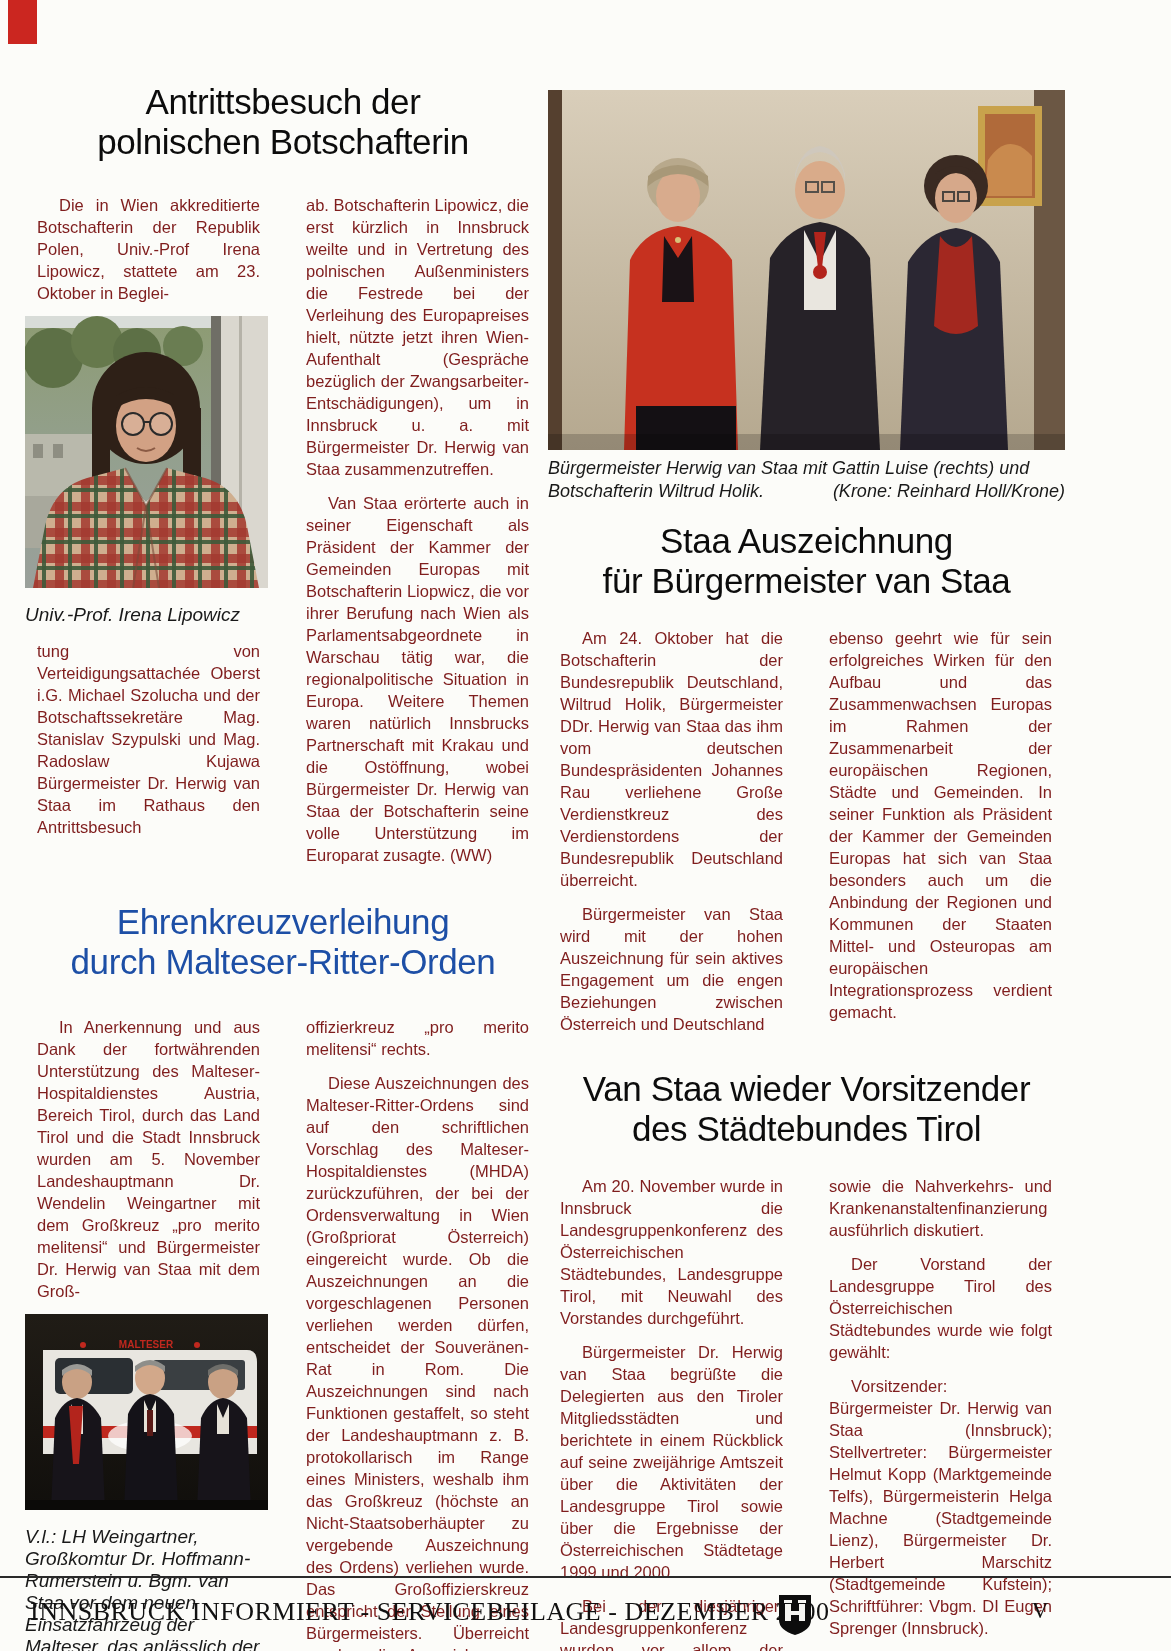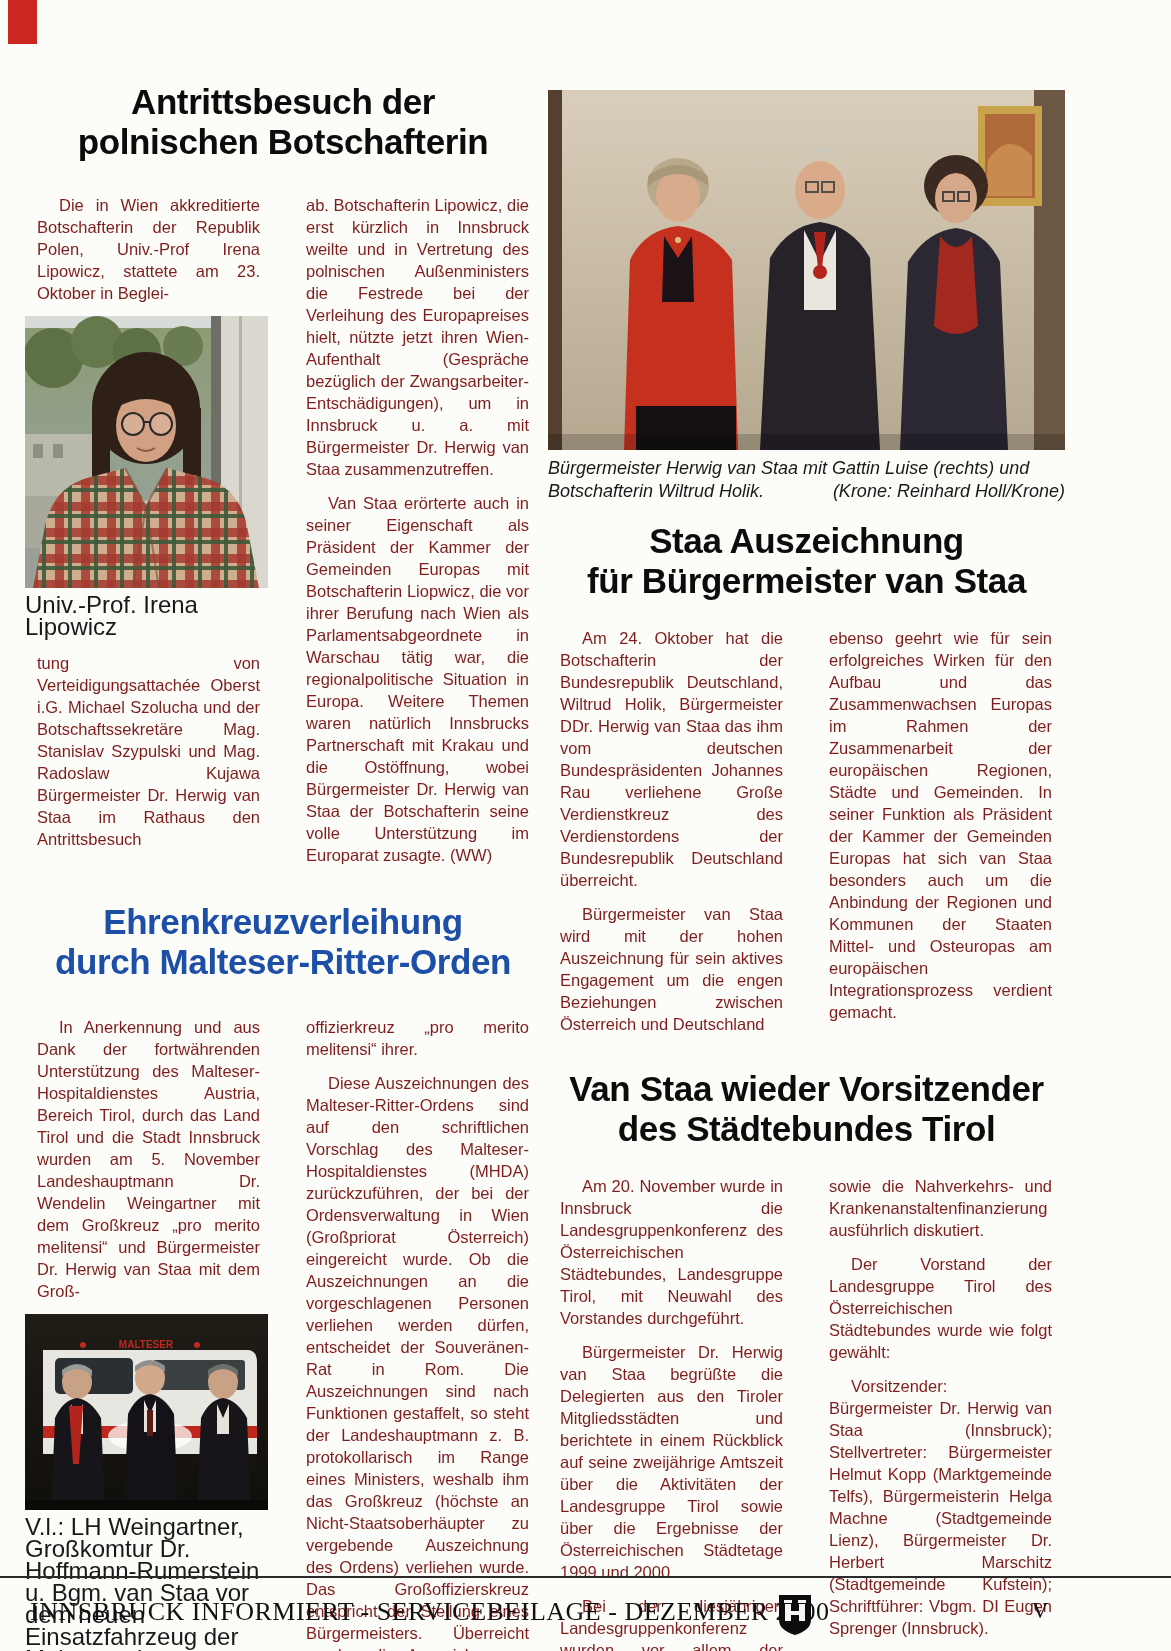--- a/index.html
+++ b/index.html
@@ -6,43 +6,43 @@
   .page {
     position:relative; width:1171px; height:1651px; margin:0 auto;
     background:#fcfcf9; overflow:hidden;
     font-family:"Liberation Sans", sans-serif; color:#1c1c1c;
   }
   .red-mark { position:absolute; left:8px; top:0; width:29px; height:44px; background:#cb2620; }
 
   .left-block  { position:absolute; left:25px;  top:82px; width:516px; }
   .right-block { position:absolute; left:548px; top:90px; width:517px; }
 
-  h1, h2 { margin:0; text-align:center; font-weight:bold; color:#0c0c0c;
+  h1, h2 { margin:0; text-align:center; font-weight:normal; color:#0c0c0c;
            font-size:35px; line-height:40px; letter-spacing:-0.4px; }
   h1 span, h2 span { display:block; }
   .blue { color:#1d4fa6; }
 
   .cols { display:flex; gap:22px; }
   .col  { width:247px; flex:0 0 247px; }
 
   .body-text p {
     margin:12px; font-size:16.5px; line-height:22px; text-align:justify;
     color:#7f1d1d; hyphens:auto; -webkit-hyphens:auto; overflow-wrap:break-word;
   }
   .body-text p.indent { text-indent:22px; }
 
   .a1-cols { margin-top:20px; }
   .a2-cols { margin-top:14px; }
 
   figure { margin:0; }
   .photo-portrait { width:243px; margin:10px 0 0 0; }
   .photo-portrait svg, .photo-van svg, .photo-wide svg { display:block; }
   .caption {
-    font-size:24px; line-height:22px; color:#191919;
-    margin:6px 0 0 0; text-align:left;
+    font-style:italic; font-size:19px; line-height:22px; color:#191919;
+    margin:16px 0 0 0; text-align:left;
   }
   .after-caption { margin-top:14px !important; }
 
   .photo-wide { width:517px; }
   .wide-caption { position:relative; font-style:italic; font-size:18px; line-height:23px; margin:7px 0 0 0; color:#191919; }
   .wide-caption .credit { position:absolute; right:0; bottom:0; white-space:nowrap; }
 
   .h2-a2 { margin-top:18px; }
   .h2-a3 { margin-top:24px; margin-bottom:22px; }
   .h2-a4 { margin-top:22px; }
@@ -176,21 +176,21 @@
                 <path d="M183,62 Q198,48 213,62 L213,56 Q198,44 183,56 Z" fill="#6e6e6a"></path>
                 <path d="M172,196 L176,104 Q184,86 198,84 Q212,86 222,104 L226,196 Z" fill="#17141a"></path>
                 <path d="M192,90 L198,104 L204,90 L204,120 L192,120 Z" fill="#e6e2d8"></path>
               </g>
               <rect x="0" y="186" width="243" height="10" fill="#0b0a08"></rect>
             </svg>
             <figcaption class="caption">V.l.: LH Weingartner, Großkomtur Dr. Hoffmann-Rumerstein u. Bgm. van Staa vor dem neuen Einsatzfahrzeug der Malteser, das anlässlich der Feierstunde gesegnet wurde.</figcaption>
           </figure>
         </div>
         <div class="col">
-          <p>offizierkreuz „pro merito melitensi“ ihrer.</p>
+          <p>offizierkreuz „pro merito melitensi“ rechts.</p>
           <p class="indent">Diese Auszeichnungen des Malteser-Ritter-Ordens sind auf den schriftlichen Vorschlag des Malteser-Hospitaldienstes (MHDA) zurückzuführen, der bei der Ordensverwaltung in Wien (Großpriorat Österreich) eingereicht wurde. Ob die Auszeichnungen an die vorgeschlagenen Personen verliehen werden dürfen, entscheidet der Souveränen-Rat in Rom. Die Auszeichnungen sind nach Funktionen gestaffelt, so steht der Landeshauptmann z. B. protokollarisch im Range eines Ministers, weshalb ihm das Großkreuz (höchste an Nicht-Staatsoberhäupter zu vergebende Auszeichnung des Ordens) verliehen wurde. Das Großoffizierskreuz entspricht der Stellung eines Bürgermeisters. Überreicht wurden die Auszeichnungen vom Großkomtur des Malteser-Ritter-Ordens, Frá Dr. Ludwig Hoffmann-Rumerstein, im Beisein des Kommandanten des MHDA, Dr. Martin Bolldorf-Grazigna, sowie zahlreicher Ehrengäste. (BS)</p>
         </div>
       </div>
     </section>
   </div>
 
   <div class="right-block">
 
     <figure class="photo-wide">
       <svg width="517" height="360" viewBox="0 0 517 360">

